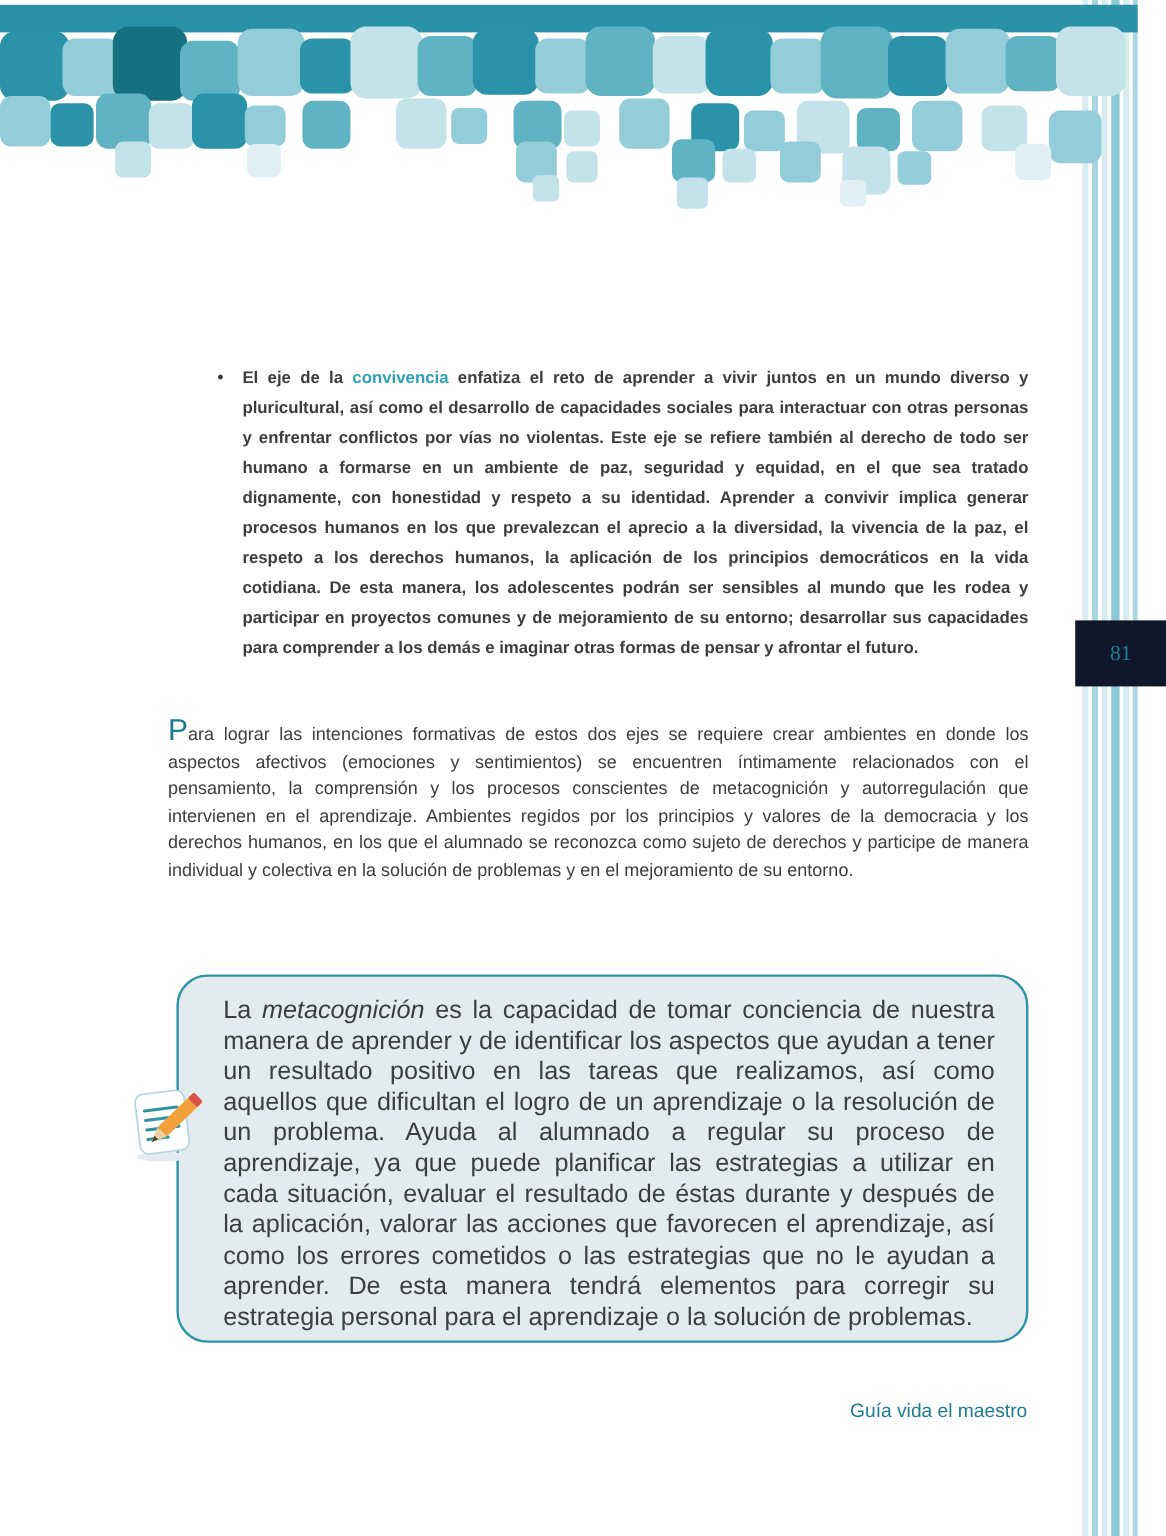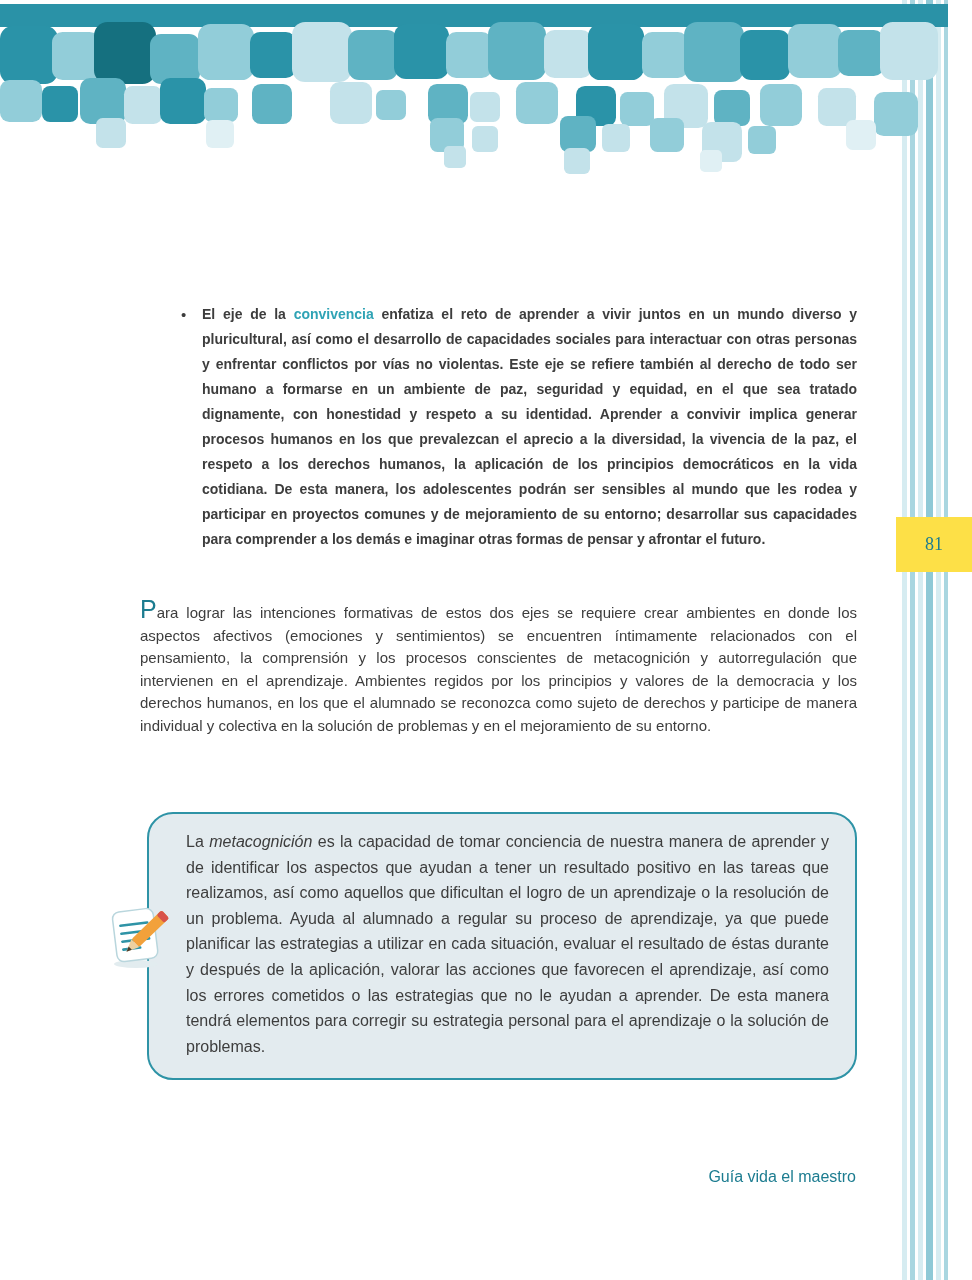--- a/index.html
+++ b/index.html
@@ -17,35 +17,35 @@
   .s4 { left:926px; width:7px; background:#8fc9d6; }
   .s5 { left:936px; width:5px; background:#d6ecf1; }
   .s6 { left:944px; width:4px; background:#a9d6e0; }
   
   .topbar { position:absolute; left:0; top:4px; width:948px; height:23px; background:#2a92a7; z-index:2; }
   #header-mosaic { position:absolute; left:0; top:0; width:948px; height:200px; z-index:2; }
   .tile { position:absolute; border-radius:22%; }
   .c1{background:#15707f}.c2{background:#2a93a8}.c3{background:#5fb3c3}
   .c4{background:#92cdd9}.c5{background:#c3e2ea}.c6{background:#e0f0f4}
   
-  .pagenum-box { position:absolute; left:896px; top:517px; width:76px; height:55px; background:#fde047; z-index:3;
+  .pagenum-box { position:absolute; left:896px; top:517px; width:76px; height:55px; background:#0f172a; z-index:3;
                  display:flex; align-items:center; justify-content:center; }
   .pagenum { font-family:"Liberation Serif", serif; font-size:18px; color:var(--accent,#1c7c90); }
   
   .bullet-row { position:absolute; left:181px; top:302px; width:676px; display:flex; }
   .bullet-marker { flex:0 0 21px; font-size:15px; line-height:25px; }
   .bullet-text { font-size:14px; line-height:25px; text-align:justify;font-weight:bold; }
   .hl { color:var(--highlight,#2fa3b5); }
   
   .body-para { position:absolute; left:140px; top:597px; width:717px; font-size:15px; line-height:22.6px; text-align:justify; }
   .dropcap { font-size:25px; line-height:1; color:var(--accent,#1c7c90); }
   
   .callout { position:absolute; left:147px; top:812px; width:710px; z-index:2;
              border:2px solid #2e93a6; border-radius:26px; background:#e3ebef;
-             padding:15px 26px 19px 37px; font-size:16px; line-height:25.6px; text-align:justify; }
+             padding:15px 26px 6px 37px; font-size:21px; line-height:25.6px; text-align:justify; }
   .it { font-style:italic; }
   .note-icon { position:absolute; left:106px; top:898px; width:64px; height:72px; z-index:3; }
   
   .footer { position:absolute; left:500px; top:1168px; width:356px; text-align:right;
             font-size:16px; color:var(--accent,#1c7c90); }
 </style>
 </head>
 <body>
 
 <div class="page">

